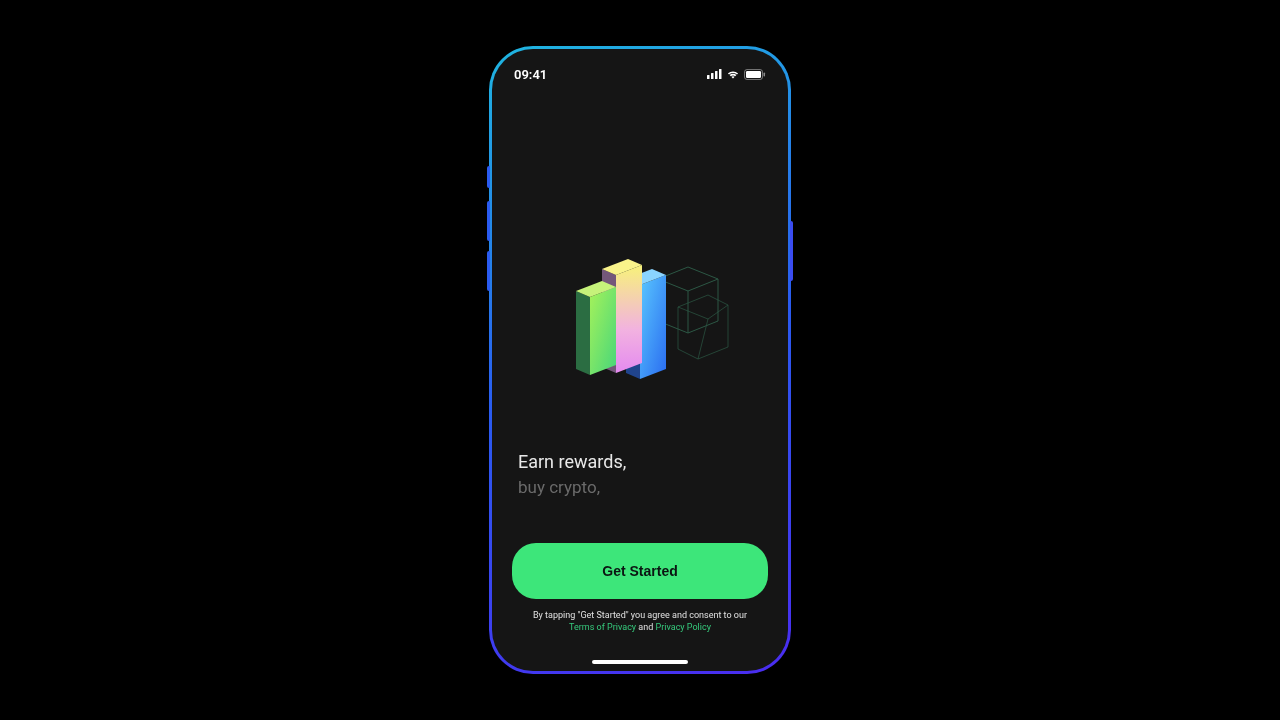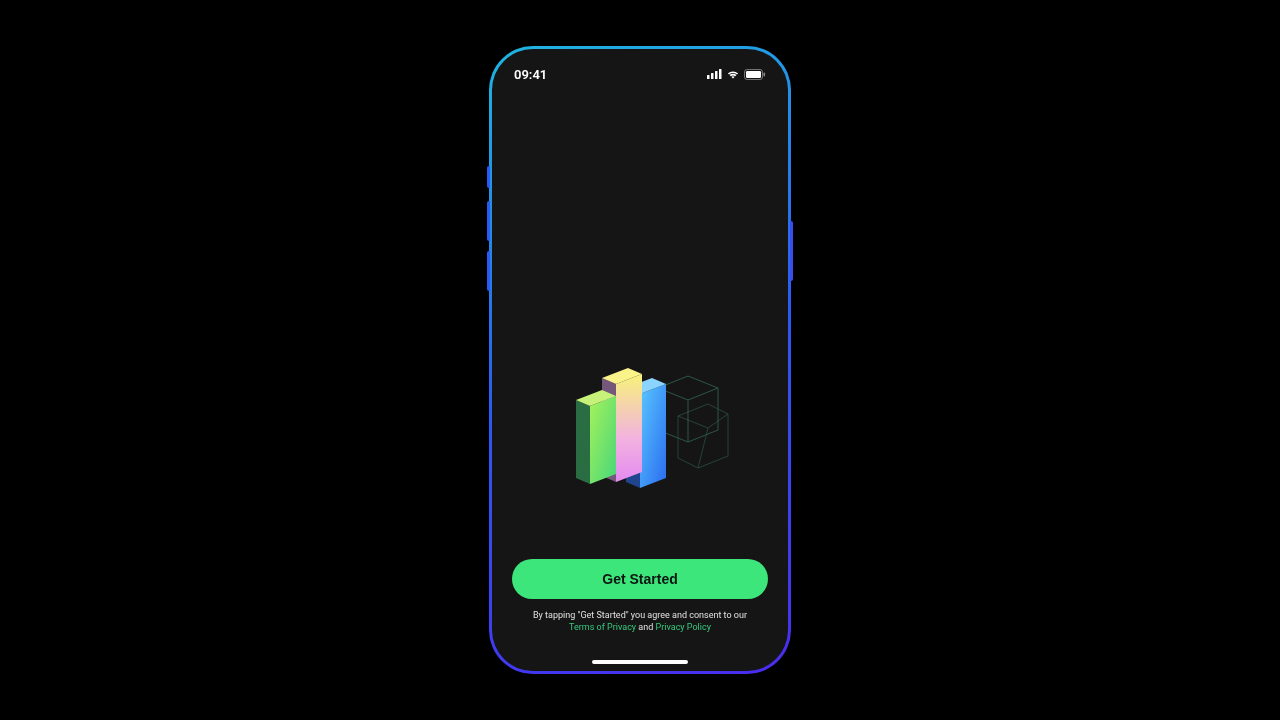--- a/index.html
+++ b/index.html
@@ -115,21 +115,21 @@
     font-weight: 400;
     line-height: 1.3;
     margin-top: 2px;
   }
   .cta-button {
     width: 100%;
     background: #3de67a;
     color: #0b1512;
     border: none;
     border-radius: 24px;
-    height: 40px;
+    height: 56px;
     font-size: 14px;
     font-weight: 600;
     cursor: pointer;
   }
   .consent {
     text-align: center;
     color: #e0e0e0;
     font-size: 9px;
     line-height: 1.4;
     margin-top: 10px;
@@ -230,20 +230,24 @@
           </g>
 
           <g>
             <path d="M40 52 L66 42 L66 120 L40 130 Z" fill="url(#barGrad1)"></path>
             <path d="M26 46 L40 52 L40 130 L26 124 Z" fill="#3aa860" opacity="0.6"></path>
             <path d="M26 46 L52 36 L66 42 L40 52 Z" fill="#c6f27a"></path>
           </g>
         </svg>
       </div>
 
+      <div class="tagline">
+        <div class="tagline-line1">Earn rewards,</div>
+        <div class="tagline-line2">buy crypto,</div>
+      </div>
 
       <button class="cta-button">Get Started</button>
 
       <div class="consent">
         <span>By tapping "Get Started" you agree and consent to our</span><br>
         <a href="#">Terms of Privacy</a><span> and </span><a href="#">Privacy Policy</a>
       </div>
 
     </div>
 

